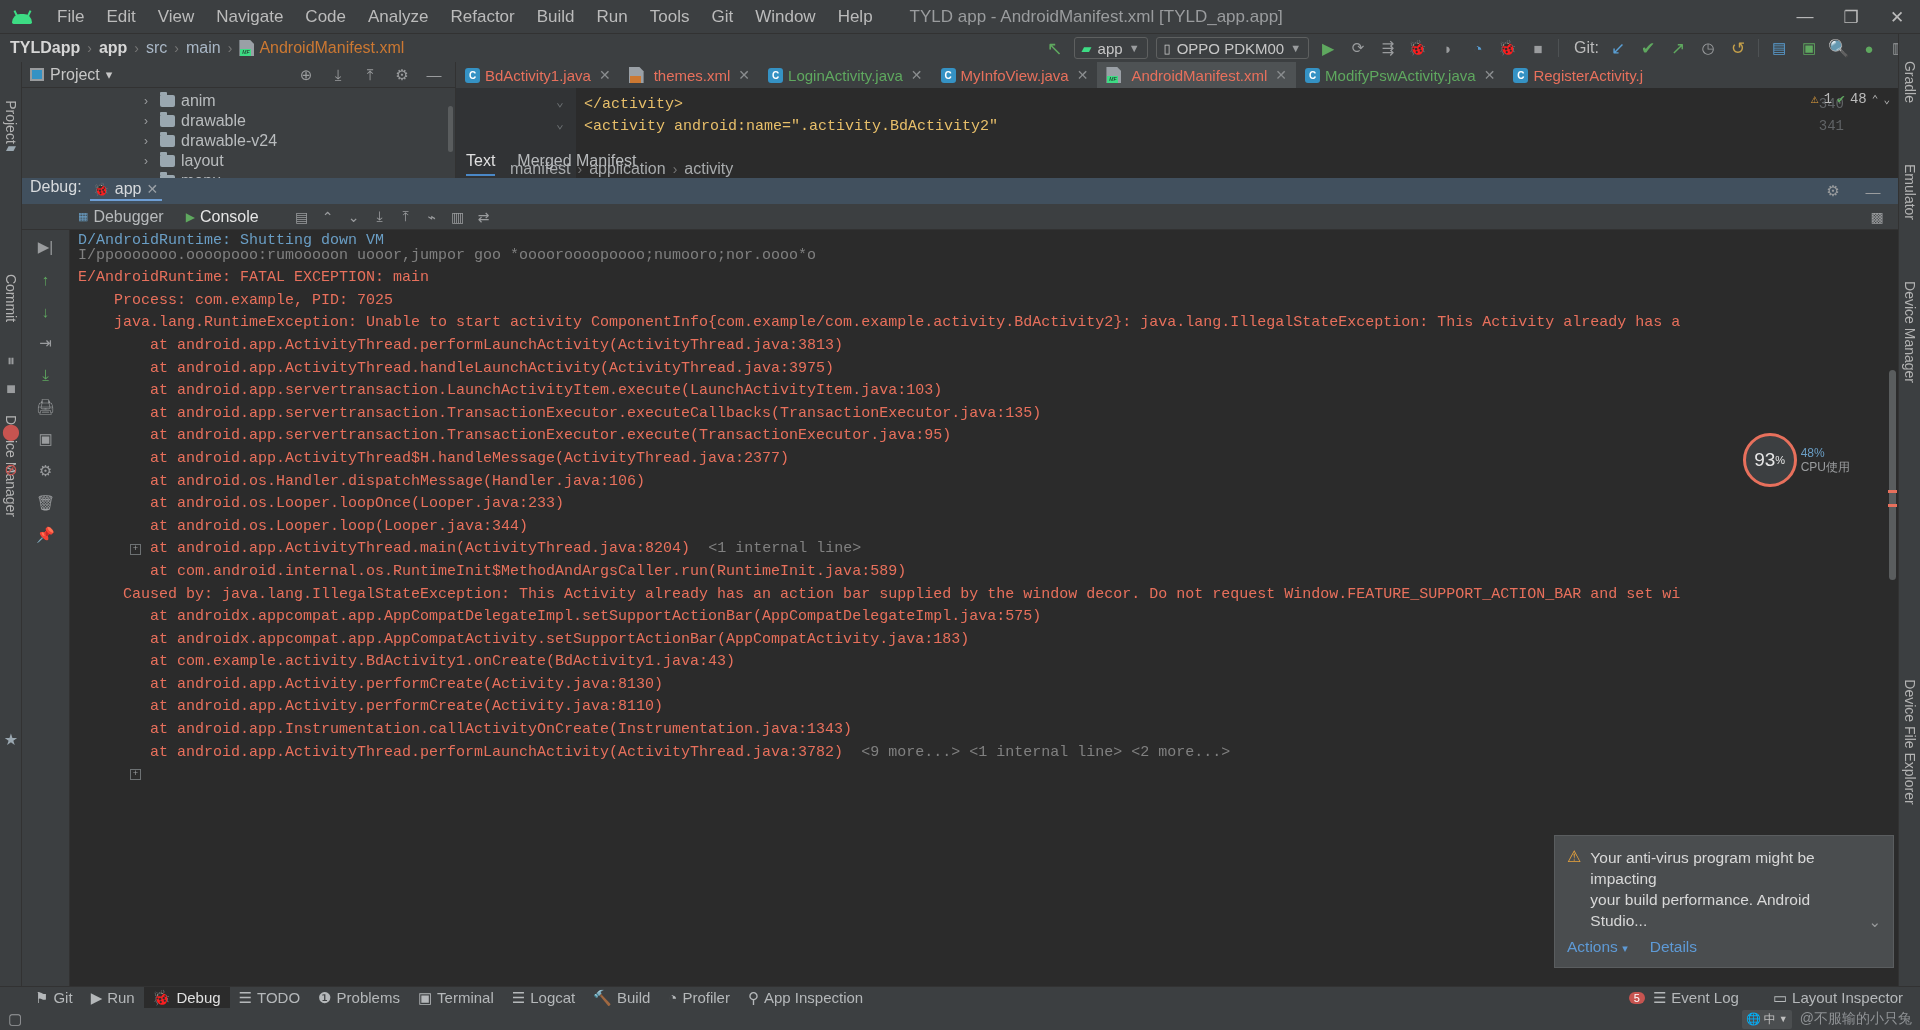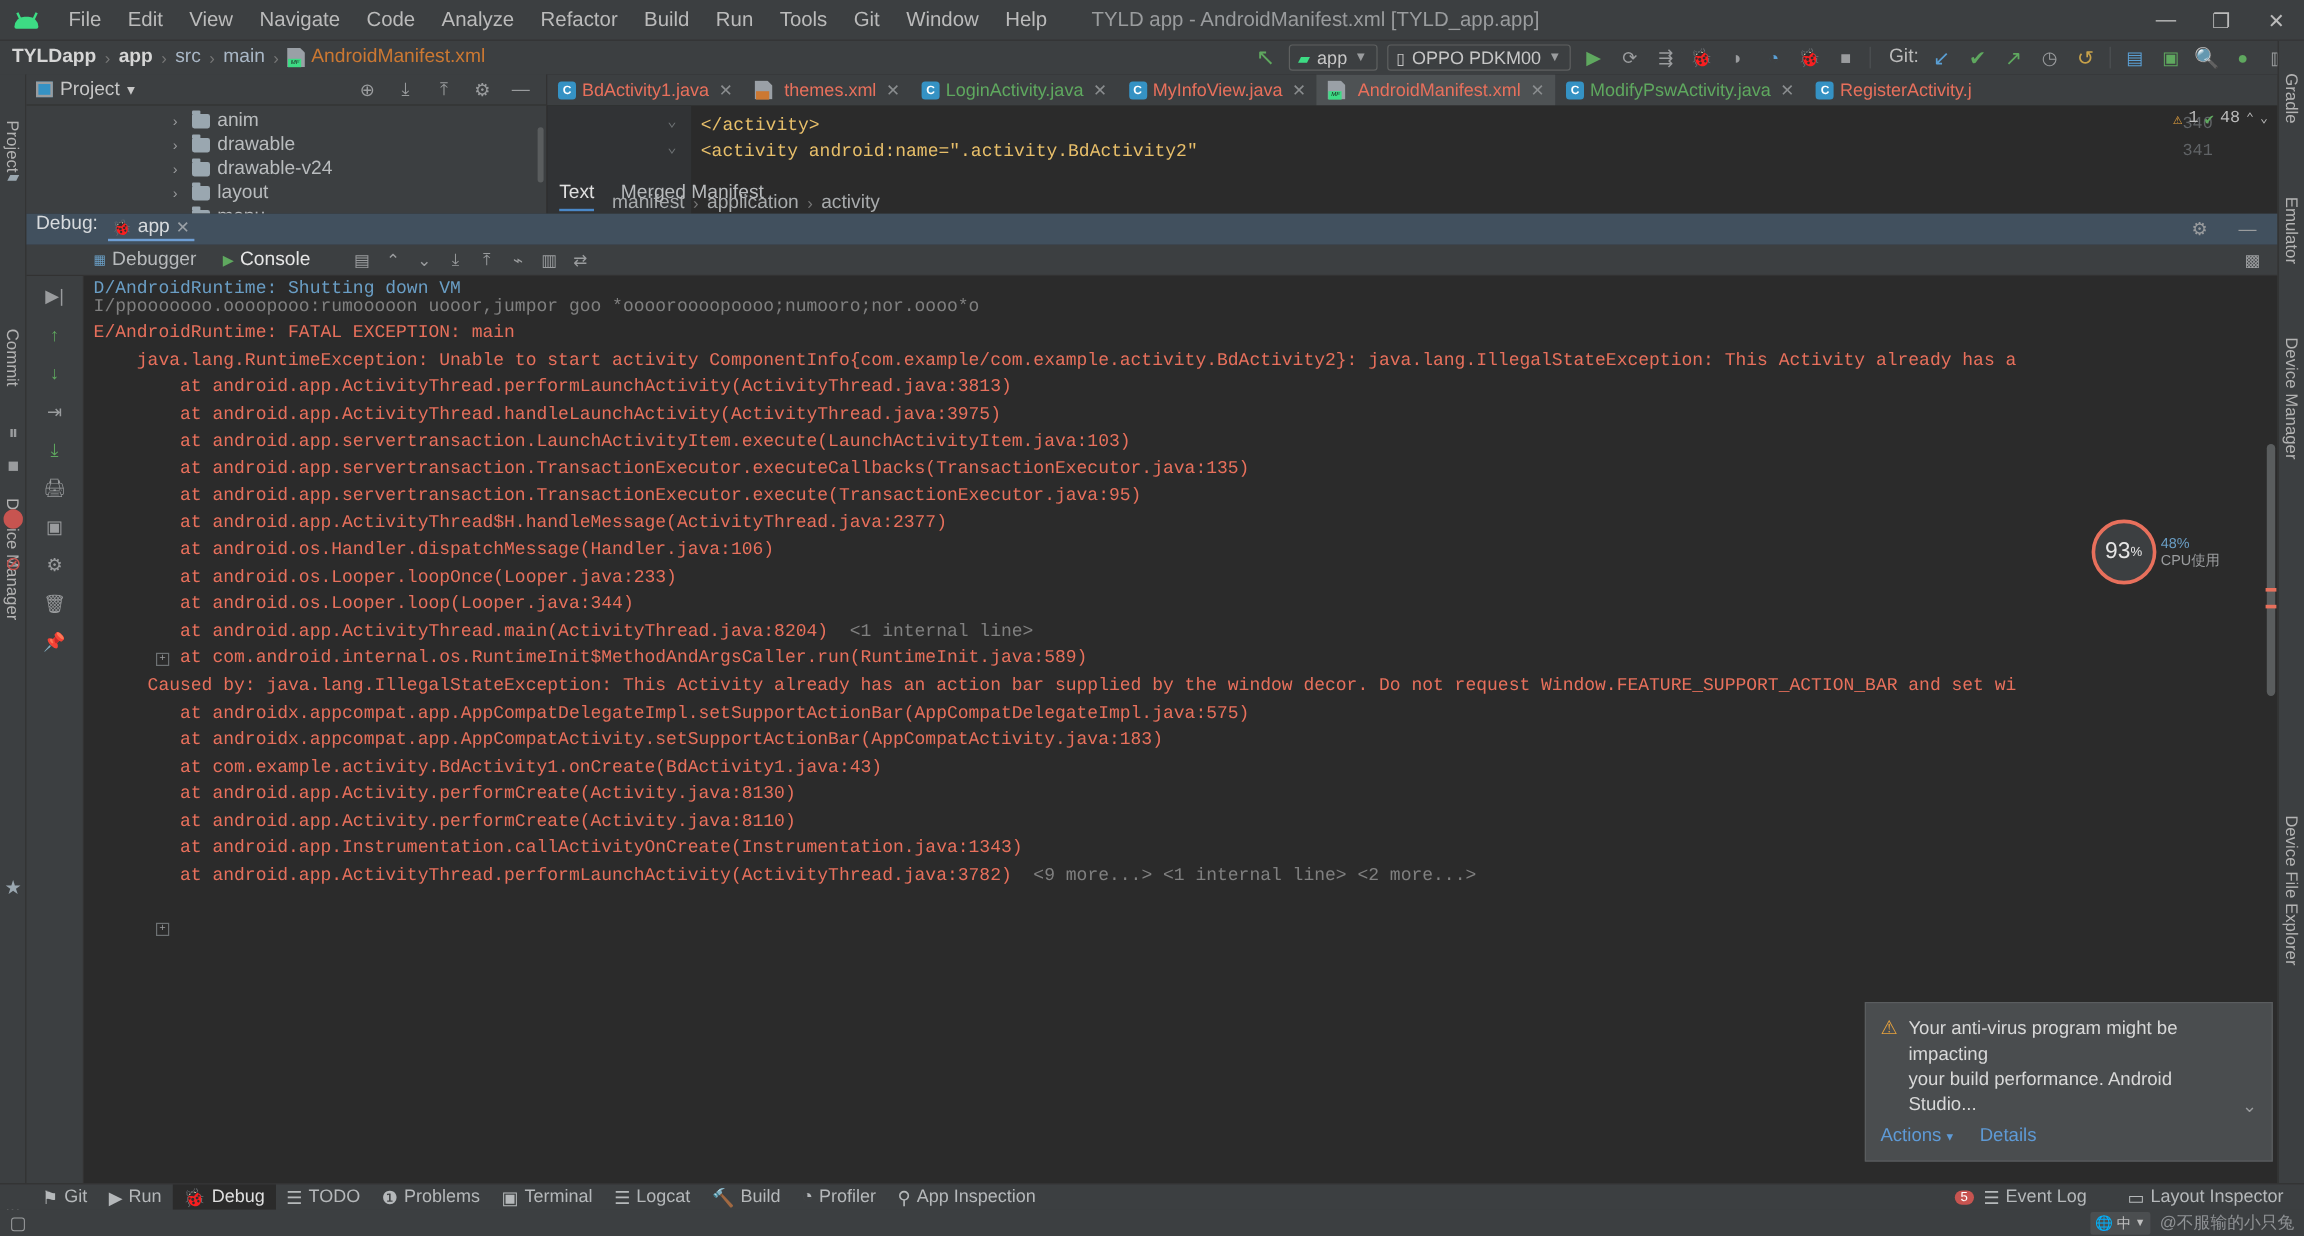--- a/index.html
+++ b/index.html
@@ -447,20 +447,21 @@
       <span class="i">▣</span>
       <span class="i">⚙</span>
       <span class="i">🗑</span>
       <span class="i">📌</span>
     </div>
 
     <div class="console">
       <div class="cline lg-d">D/AndroidRuntime: Shutting down VM</div>
       <div class="cline dim" style="margin-top:-8px;">I/ppooooooo.oooopooo:rumooooon uooor,jumpor goo *ooooroooopoooo;numooro;nor.oooo*o</div>
       <div class="cline lg-e">E/AndroidRuntime: FATAL EXCEPTION: main</div>
+      <div class="cline lg-e">    Process: com.example, PID: 7025</div>
       <div class="cline lg-e">    java.lang.RuntimeException: Unable to start activity ComponentInfo{com.example/com.example.activity.BdActivity2}: java.lang.IllegalStateException: This Activity already has a</div>
       <div class="cline lg-e">        at android.app.ActivityThread.performLaunchActivity(ActivityThread.java:3813)</div>
       <div class="cline lg-e">        at android.app.ActivityThread.handleLaunchActivity(ActivityThread.java:3975)</div>
       <div class="cline lg-e">        at android.app.servertransaction.LaunchActivityItem.execute(LaunchActivityItem.java:103)</div>
       <div class="cline lg-e">        at android.app.servertransaction.TransactionExecutor.executeCallbacks(TransactionExecutor.java:135)</div>
       <div class="cline lg-e">        at android.app.servertransaction.TransactionExecutor.execute(TransactionExecutor.java:95)</div>
       <div class="cline lg-e">        at android.app.ActivityThread$H.handleMessage(ActivityThread.java:2377)</div>
       <div class="cline lg-e">        at android.os.Handler.dispatchMessage(Handler.java:106)</div>
       <div class="cline lg-e">        at android.os.Looper.loopOnce(Looper.java:233)</div>
       <div class="cline lg-e">        at android.os.Looper.loop(Looper.java:344)</div>

